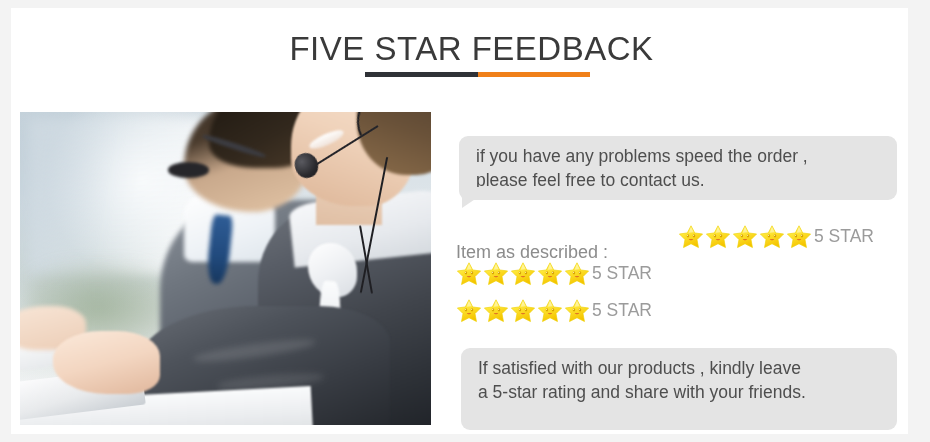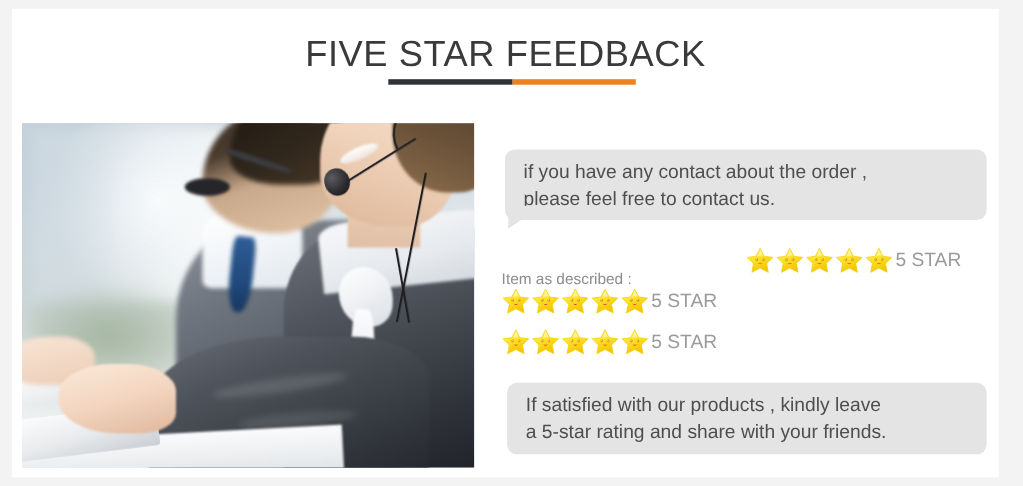--- a/index.html
+++ b/index.html
@@ -21,21 +21,21 @@
     left: 11px;
     top: 8px;
     width: 897px;
     height: 426px;
     background: #ffffff;
   }
 
   
   #header {
     position: absolute;
-    left: 0;
+    left: 12px;
     top: 0;
     width: 897px;
     height: 95px;
   }
 
   #page-title {
     position: absolute;
     left: 0;
     top: 22px;
     width: 897px;
@@ -325,21 +325,21 @@
     top: 106px;
     width: 444px;
   }
   .rating-row {
     display: flex;
     align-items: center;
     height: 37px;
   }
   .rating-label {
     width: 222px;
-    font-size: 14px;
+    font-size: 18px;
     color: #8c8c8c;
     white-space: nowrap;
     margin-top: 32px;
   }
   .rating-stars {
     width: 136px;
     display: flex;
     align-items: center;
     gap: 1px;
   }
@@ -354,21 +354,21 @@
   }
 
   
   #bottom-note {
     position: absolute;
     left: 13px;
     top: 236px;
     width: 436px;
     background: #e4e4e4;
     border-radius: 9px;
-    padding: 8px 12px 9px 17px;
+    padding: 8px 12px 26px 17px;
   }
   #bottom-note-text {
     font-size: 17.5px;
     line-height: 24px;
     color: #4e4e4e;
     white-space: pre-line;
   }
 </style>
 </head>
 <body>
@@ -417,21 +417,21 @@
     <div class="ph-layer" id="ph-keyboard-back"></div>
     <div class="ph-layer" id="ph-hand-back"></div>
     <div class="ph-layer" id="ph-desk"></div>
     <div class="ph-layer" id="ph-keyboard"></div>
     <div class="ph-layer" id="ph-hand"></div>
   </div>
 
   <div id="right-column">
 
     <div id="speech-bubble">
-      <div id="speech-bubble-text">if you have any contact about the order ,
+      <div id="speech-bubble-text">if you have any problems speed the order ,
 please feel free to contact us.</div>
     </div>
     <div id="speech-bubble-tail"></div>
 
     <div id="ratings-list">
         <div class="rating-row">
           <div class="rating-label">Item as described :</div>
           <div class="rating-stars">
             <svg class="star-icon" viewBox="0 0 32 32">
               <defs>

